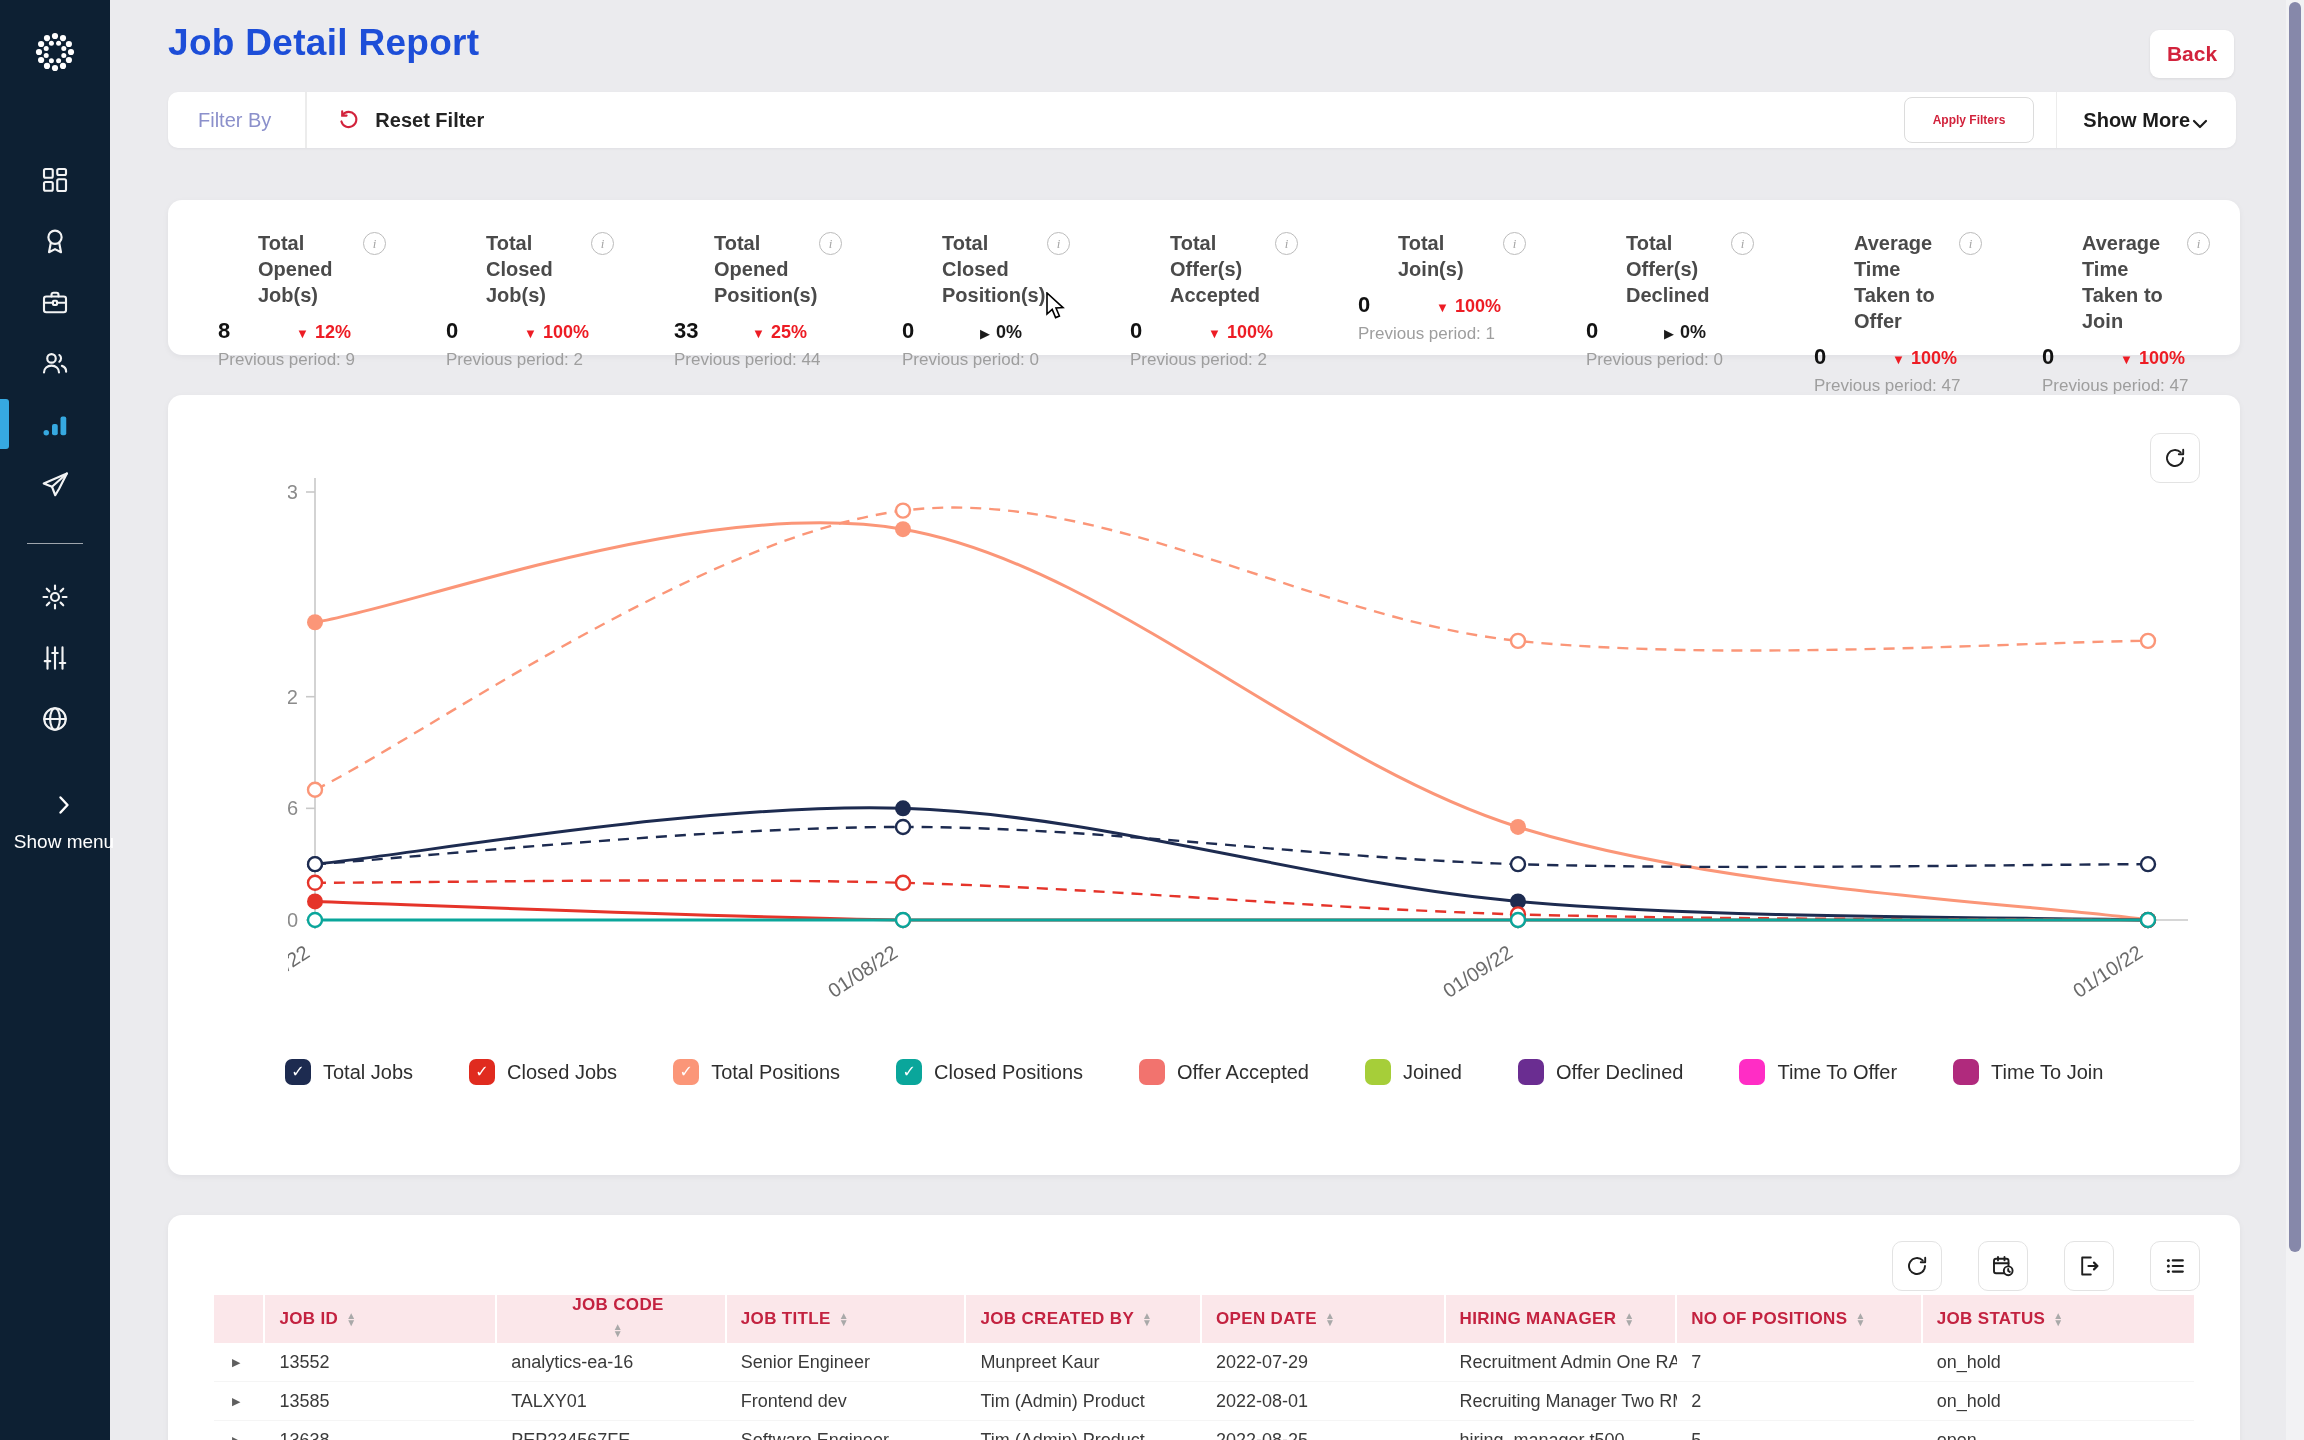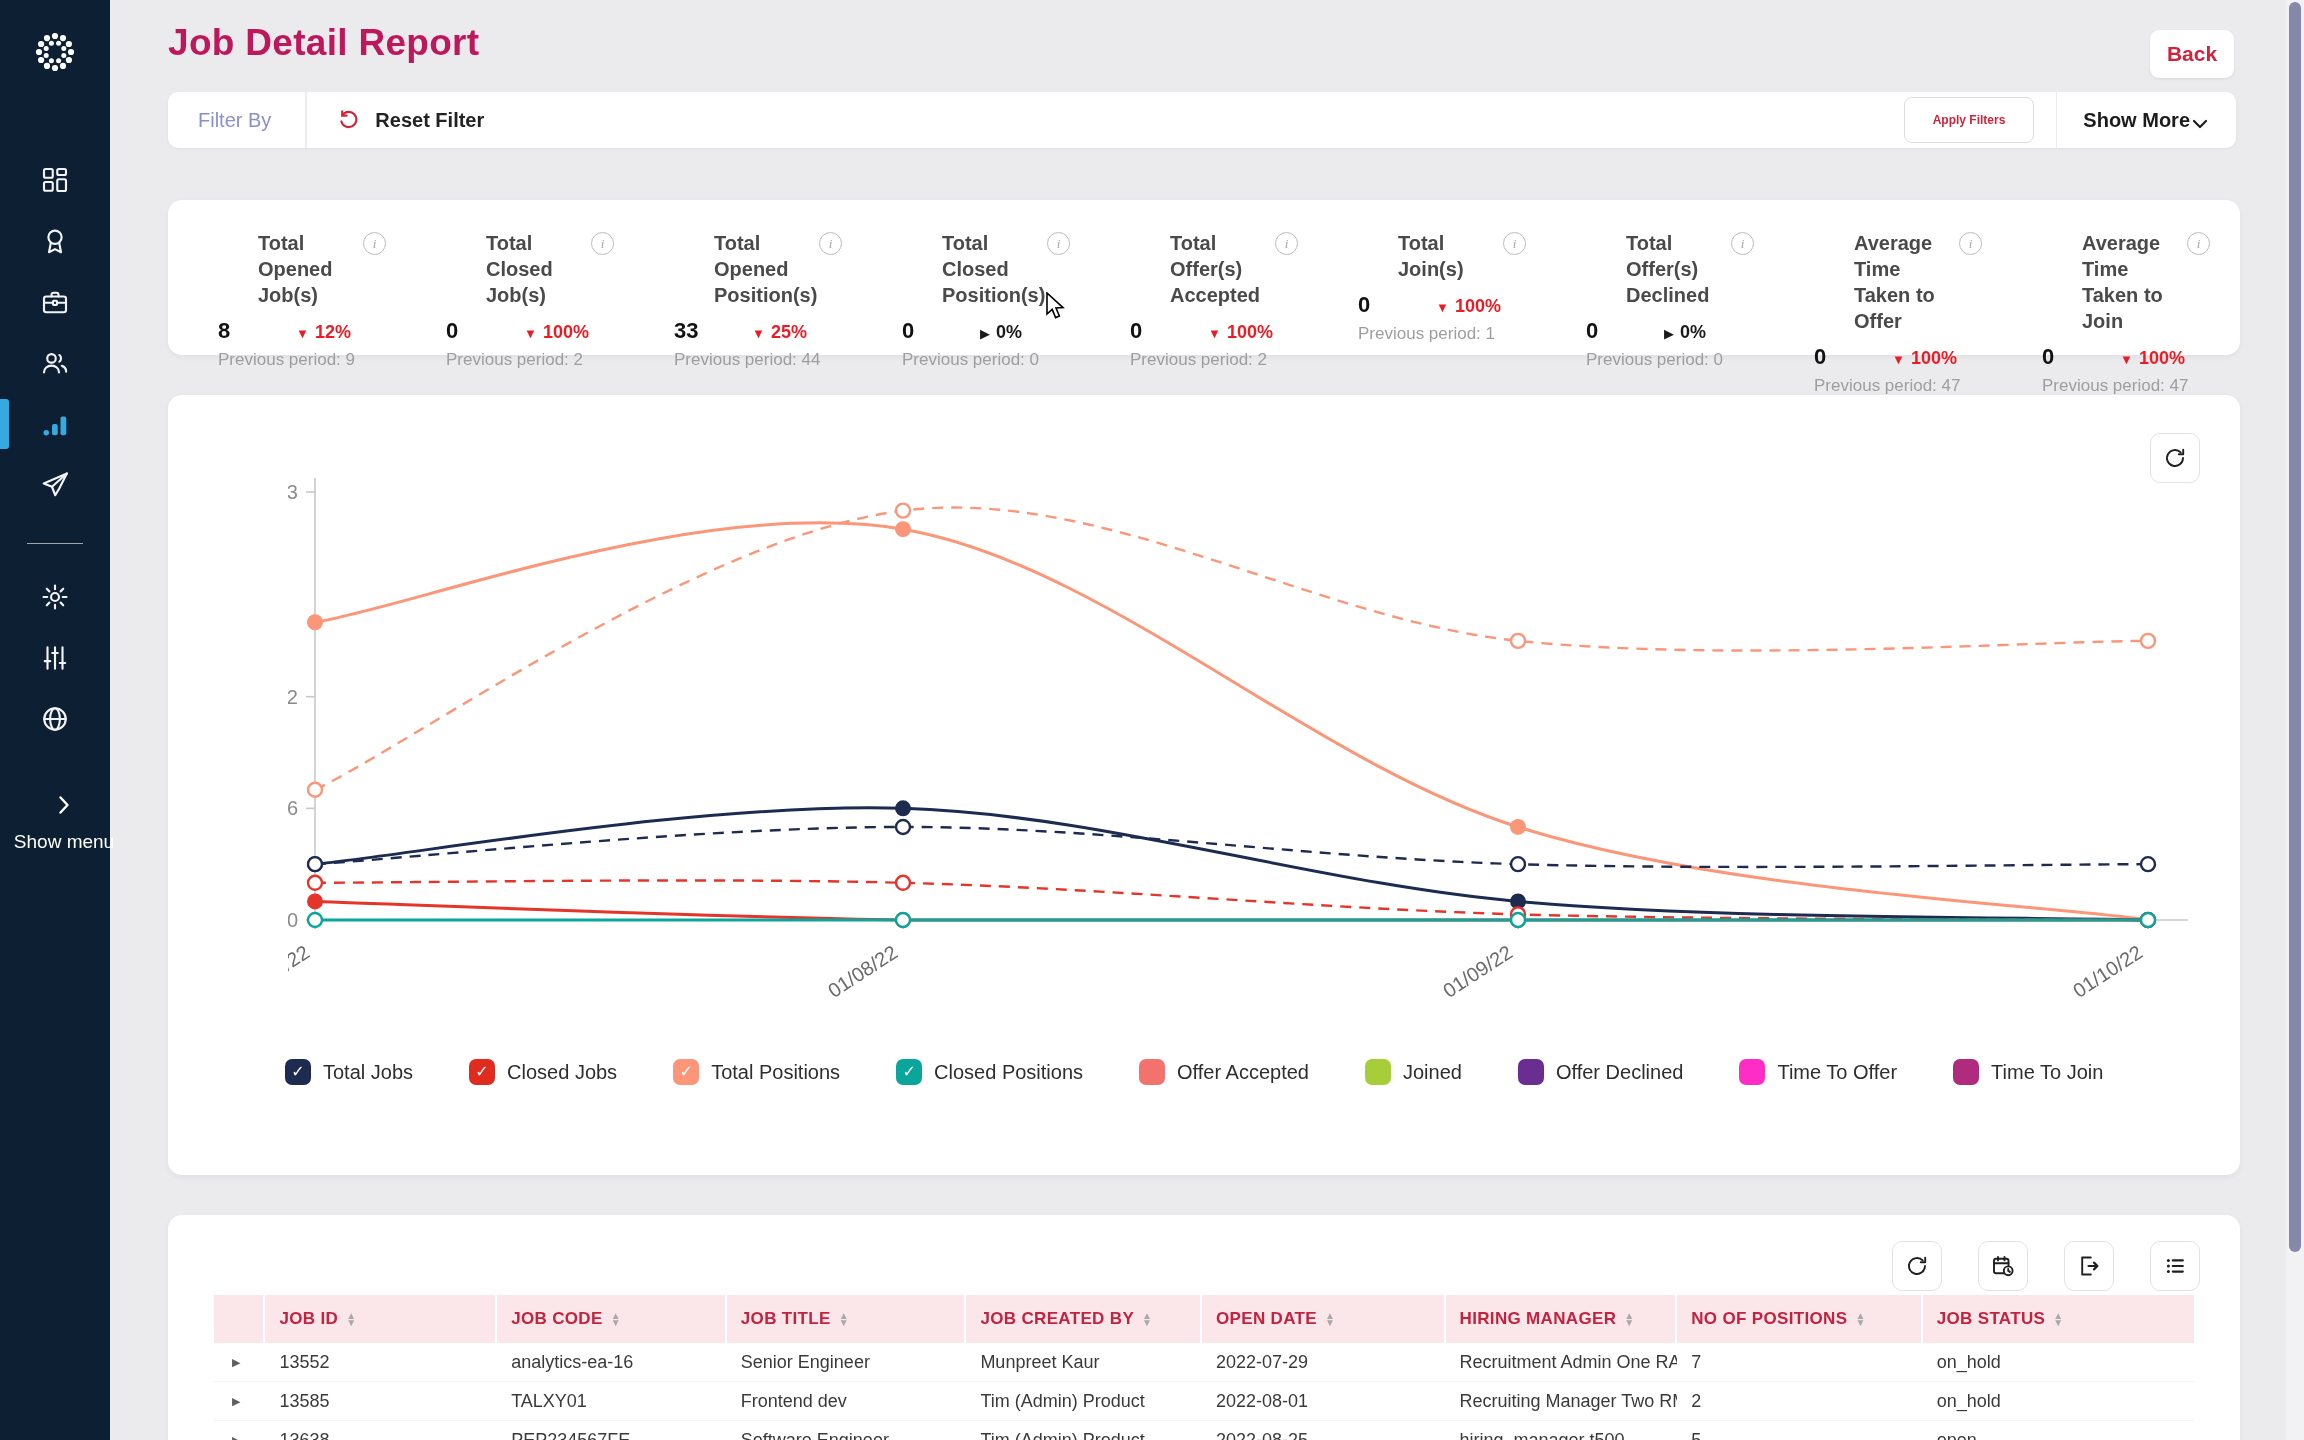--- a/index.html
+++ b/index.html
@@ -14,21 +14,21 @@
   .nav-icon{position:absolute;left:40px;width:30px;height:30px;}
   .nav-icon svg{width:30px;height:30px;stroke:#fff;fill:none;stroke-width:1.7;stroke-linecap:round;stroke-linejoin:round;opacity:.95;}
   .nav-icon.active svg{stroke:none;fill:#36a9e1;opacity:1;}
   .active-bar{position:absolute;left:0;top:399px;width:9px;height:50px;background:#36a9e1;border-radius:0 3px 3px 0;}
   .side-divider{position:absolute;left:27px;top:543px;width:56px;height:0;border-top:1px solid rgba(255,255,255,.6);}
   .show-menu{position:absolute;left:0;top:795px;width:128px;text-align:center;color:#fff;}
   .show-menu .chev{display:block;margin:0 auto 14px;width:12px;height:20px;}
   .show-menu .chev svg{stroke:#fff;fill:none;stroke-width:2.4;stroke-linecap:round;stroke-linejoin:round;}
   .show-menu .lbl{font-size:19px;line-height:1.35;}
   
-  .page-title{position:absolute;left:168px;top:22px;font-size:37px;font-weight:700;color:#be185d;letter-spacing:.3px;}
+  .page-title{position:absolute;left:168px;top:22px;font-size:37px;font-weight:700;color:#1d4ed8;letter-spacing:.3px;}
   .back-btn{position:absolute;left:2150px;top:30px;width:84px;height:48px;background:#fff;border-radius:9px;
     box-shadow:0 1px 3px rgba(0,0,0,.08);display:flex;align-items:center;justify-content:center;
     font-size:21px;font-weight:700;color:#d2233c;cursor:pointer;}
   
   .filter-bar{position:absolute;left:168px;top:92px;width:2068px;height:56px;background:#fff;border-radius:10px;
     box-shadow:0 1px 3px rgba(16,24,40,.05);display:flex;align-items:center;}
   .fb-seg{display:flex;align-items:center;height:100%;}
   .fb-divider{width:1px;height:100%;background:#ececec;}
   .fb-filterby{padding:0 34px 0 30px;font-size:20px;color:#8b90cb;}
   .fb-date{padding:0 30px;gap:26px;}
@@ -81,21 +81,21 @@
   .table-toolbar .icon-btn{position:static;}
   .jtable{position:absolute;left:46px;right:46px;top:80px;}
   .jt-header{display:flex;height:48px;background:#fbe7ea;}
   .jt-hcell{display:flex;align-items:center;padding-left:14px;box-sizing:border-box;border-right:2px solid #fff;
     font-size:17px;font-weight:700;color:#c32240;letter-spacing:.02em;gap:8px;}
   .jt-hcell:last-child{border-right:none;}
   .sort{display:inline-flex;flex-direction:column;color:#a9a9a9;font-size:10px;line-height:.72;cursor:pointer;}
   .jt-row{display:flex;height:38px;align-items:center;border-bottom:1px solid #f5f5f5;}
   .jt-cell{padding-left:14px;box-sizing:border-box;font-size:18px;color:#3a3a3a;white-space:nowrap;overflow:hidden;}
   .expand-arrow{color:#5f5f5f;font-size:11px;cursor:pointer;padding-left:18px;}
-  .c0{width:2.6%;}.c1{width:11.7%;}.c2{width:11.6%;}.c3{width:12.1%;}.c4{width:11.9%;}
+  .c0{width:2.6%;}.c1{width:11.7%;}.c2{width:11.6%;flex-direction:column;}.c3{width:12.1%;}.c4{width:11.9%;}
   .c5{width:12.3%;}.c6{width:11.7%;}.c7{width:12.4%;}.c8{width:13.7%;}
   
   .scrollbar-track{position:absolute;right:0;top:0;width:18px;height:1440px;background:#f2f2f4;}
   .scrollbar-thumb{position:absolute;right:3px;top:2px;width:12px;height:1250px;background:#8688aa;border-radius:6px;}
   .cursor{position:absolute;left:1045px;top:292px;width:26px;height:30px;pointer-events:none;z-index:50;}
 </style>
 </head>
 <body>
 
 <aside class="sidebar">

